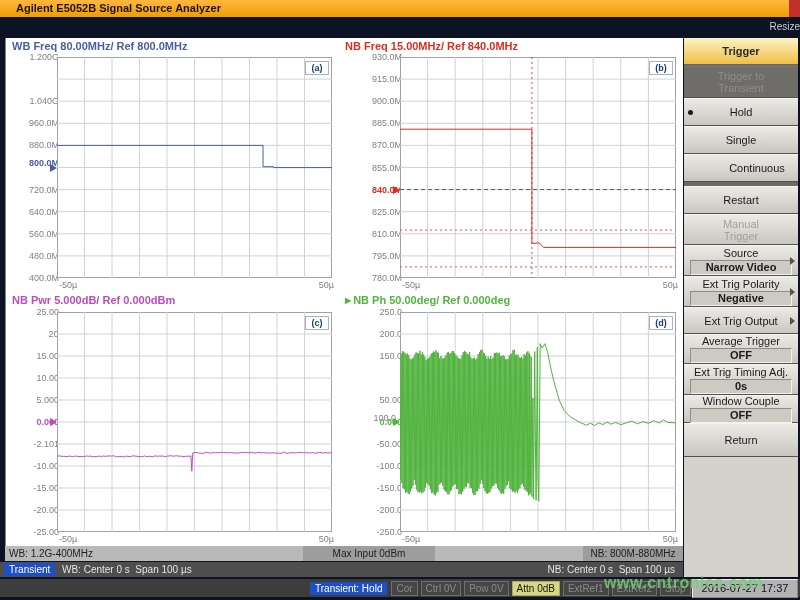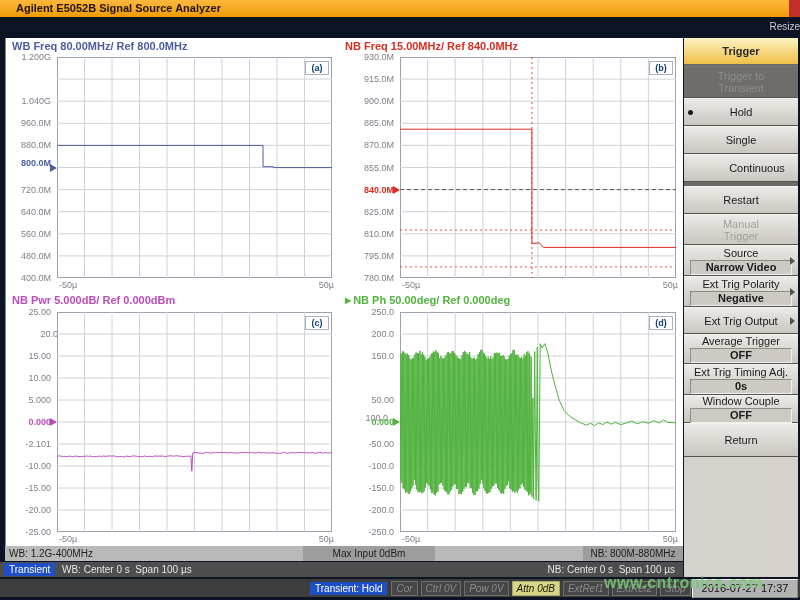--- a/index.html
+++ b/index.html
@@ -9,39 +9,39 @@
   
   .titlebar{left:0;top:0;width:800px;height:17px;background:linear-gradient(#fdb83d,#ef9c05);
             color:#221300;font-size:11px;font-weight:bold;line-height:17px;padding-left:16px;box-sizing:border-box;}
   .closebtn{left:789px;top:0;width:11px;height:17px;background:#c03028;}
   .resizerow{left:0;top:17px;width:800px;height:21px;background:#0c1322;padding-left:12px;}
   .resizebtn{right:12px;top:4px;position:absolute;color:#c8ccd4;font-size:10px;}
   
   .mainpanel{left:5px;top:38px;width:678px;height:508px;background:#ffffff;border-left:1px solid #7f8690;box-sizing:border-box;}
   .plot-title{position:absolute;font-size:11px;font-weight:bold;white-space:pre;line-height:13px;}
   .tmark{font-size:8px;margin-right:2px;vertical-align:1px;}
-  .ytick{position:absolute;font-size:9px;color:#7e7e88;text-align:right;width:44px;line-height:10px;white-space:pre;}
+  .ytick{position:absolute;font-size:9px;color:#7e7e88;text-align:right;width:44px;line-height:10px;white-space:pre;padding-left:8px;}
   .ytick.ref{font-weight:bold;}
   .xtick{position:absolute;font-size:9px;color:#7e7e88;white-space:pre;}
   .corner{position:absolute;width:22px;height:12px;font-size:9px;font-weight:bold;color:#123f74;
           background:#fff;border:1px solid #aab2bf;text-align:center;line-height:12px;}
   .refmark{position:absolute;width:0;height:0;border-top:4px solid transparent;border-bottom:4px solid transparent;
            border-left:7px solid currentColor;}
   
   .row1{left:5px;top:546px;width:678px;height:15px;background:#b9b9b9;color:#1e1e1e;font-size:10px;}
   .row1 .lab{position:absolute;top:1px;line-height:13px;white-space:pre;}
   .row1 .box{position:absolute;top:0;height:15px;background:#9d9d9d;line-height:15px;text-align:center;}
   .row2{left:0;top:562px;width:683px;height:15px;background:#4e4e4e;color:#e5e5e5;font-size:10px;}
   .badge{background:#1e4fc4;color:#fff;padding:1px 5px;font-size:10px;}
   .row2 .badge{position:absolute;left:4px;top:1px;}
   .row2 .sweep{position:absolute;top:2px;white-space:pre;}
   .row3{left:0;top:579px;width:800px;height:18px;background:#3d3d3d;}
   .indics{position:absolute;left:310px;top:1px;display:flex;align-items:center;height:16px;}
   .indic{border:1px solid #6e6e6e;background:#464646;color:#8a8a8a;font-size:10px;
-         padding:0 4px;margin-right:3px;line-height:13px;white-space:pre;font-style:italic;}
+         padding:0 4px;margin-right:3px;line-height:13px;white-space:pre;}
   .indic.active{background:#d6d688;border-color:#a8a868;color:#1a1a00;}
   .datebox{left:692px;top:579px;width:104px;height:17px;background:#b3b3b3;border:1px solid #888;
            border-top-color:#eee;border-left-color:#eee;color:#111;font-size:11px;line-height:16px;text-align:center;}
   .watermark{left:604px;top:574px;color:rgba(118,205,118,0.85);font-size:16px;font-weight:bold;
              letter-spacing:0.5px;z-index:60;white-space:pre;}
   
   .sidebar{left:684px;top:38px;width:114px;height:539px;background:#6b6a66;display:flex;flex-direction:column;}
   .sk-header{height:26px;margin-bottom:2px;background:linear-gradient(#fcf3c5,#efbf45);color:#2a2a2a;
              font-size:11px;font-weight:bold;display:flex;align-items:center;justify-content:center;flex:0 0 auto;}
   .sk{position:relative;background:linear-gradient(#eceae6,#c9c6c0);border-top:1px solid #f4f3f0;

